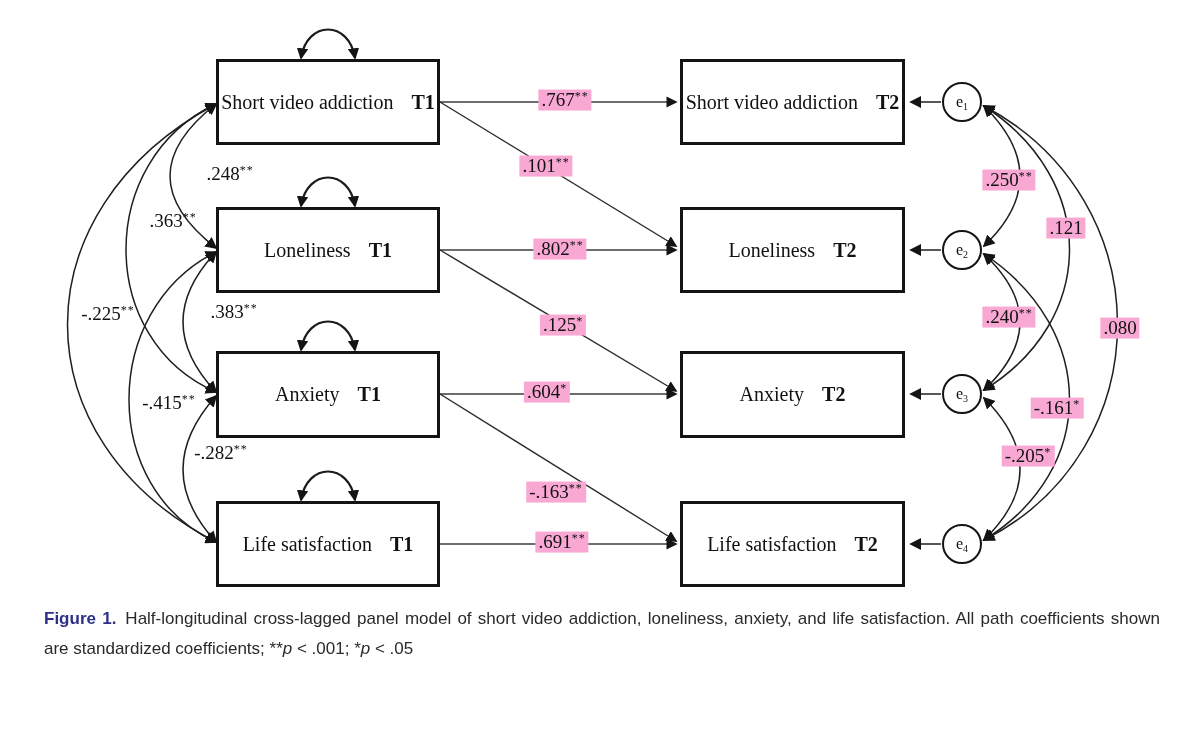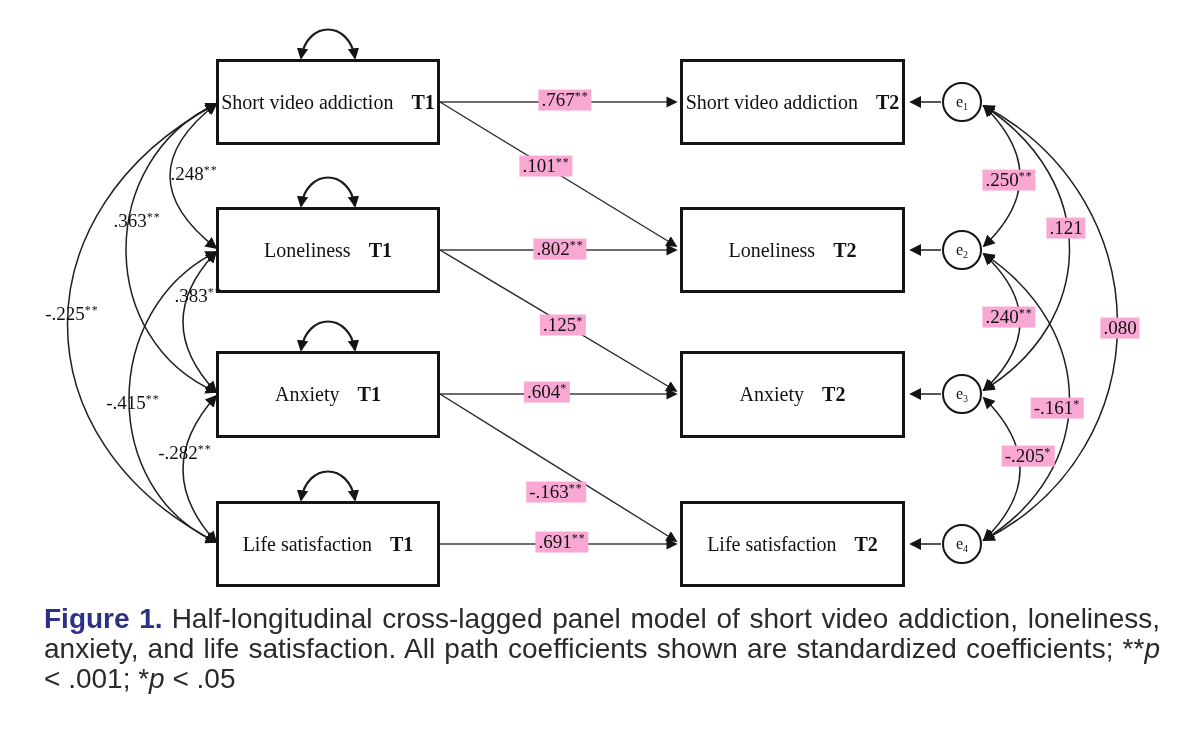--- a/index.html
+++ b/index.html
@@ -8,24 +8,24 @@
   .wires{position:absolute;left:0;top:0;}
   .box{position:absolute;box-sizing:border-box;border:3px solid #141414;background:#fff;
        display:flex;align-items:center;justify-content:center;font-size:20px;white-space:nowrap;gap:12px;}
   .box .bt{font-weight:700;margin-left:6px;text-align:right;}
   .err{position:absolute;box-sizing:border-box;width:40px;height:40px;border:2.5px solid #141414;
        border-radius:50%;background:#fff;display:flex;align-items:center;justify-content:center;
        font-size:16px;}
   .err sub{font-size:10px;line-height:1;margin-top:9px;}
   .coef{position:absolute;transform:translate(-50%,-50%);font-size:19px;white-space:nowrap;
         background:#f9a8d4;padding:0 3px;line-height:1.1;}
-  .coef.nobg{background:transparent;padding:0;}
+  .coef.nobg{background:transparent;padding:0;margin-left:36px;}
   .coef sup{font-size:12px;line-height:0;vertical-align:6px;letter-spacing:1px;}
   .caption{position:absolute;left:44px;top:604px;width:1116px;
-           font-family:"Liberation Sans", sans-serif;font-size:28px;line-height:30px;
+           font-family:"Liberation Sans", sans-serif;font-size:17px;line-height:30px;
            color:#2a2a2a;text-align:justify;}
   .cap-label{font-weight:700;margin-right:9px;}
 </style>
 </head>
 <body>
 
 <div class="page">
 
   <svg class="wires" width="1200" height="600" viewBox="0 0 1200 600">
     <defs>
@@ -127,21 +127,21 @@
   <div class="coef" style="left:547px;top:392px"><span>.604</span><sup>*</sup></div>
   <div class="coef" style="left:562px;top:542px"><span>.691</span><sup>**</sup></div>
 
   <div class="coef" style="left:546px;top:166px"><span>.101</span><sup>**</sup></div>
   <div class="coef" style="left:563px;top:325px"><span>.125</span><sup>*</sup></div>
   <div class="coef" style="left:556px;top:492px"><span>-.163</span><sup>**</sup></div>
 
   <div class="coef nobg" style="left:194px;top:174px"><span>.248</span><sup>**</sup></div>
   <div class="coef nobg" style="left:137px;top:221px"><span>.363</span><sup>**</sup></div>
   <div class="coef nobg" style="left:72px;top:314px"><span>-.225</span><sup>**</sup></div>
-  <div class="coef nobg" style="left:198px;top:296px"><span>.383</span><sup>**</sup></div>
+  <div class="coef nobg" style="left:198px;top:312px"><span>.383</span><sup>**</sup></div>
   <div class="coef nobg" style="left:133px;top:403px"><span>-.415</span><sup>**</sup></div>
   <div class="coef nobg" style="left:185px;top:453px"><span>-.282</span><sup>**</sup></div>
 
   <div class="coef" style="left:1009px;top:180px"><span>.250</span><sup>**</sup></div>
   <div class="coef" style="left:1066px;top:228px"><span>.121</span><sup></sup></div>
   <div class="coef" style="left:1120px;top:328px"><span>.080</span><sup></sup></div>
   <div class="coef" style="left:1009px;top:317px"><span>.240</span><sup>**</sup></div>
   <div class="coef" style="left:1057px;top:408px"><span>-.161</span><sup>*</sup></div>
   <div class="coef" style="left:1028px;top:456px"><span>-.205</span><sup>*</sup></div>
 

